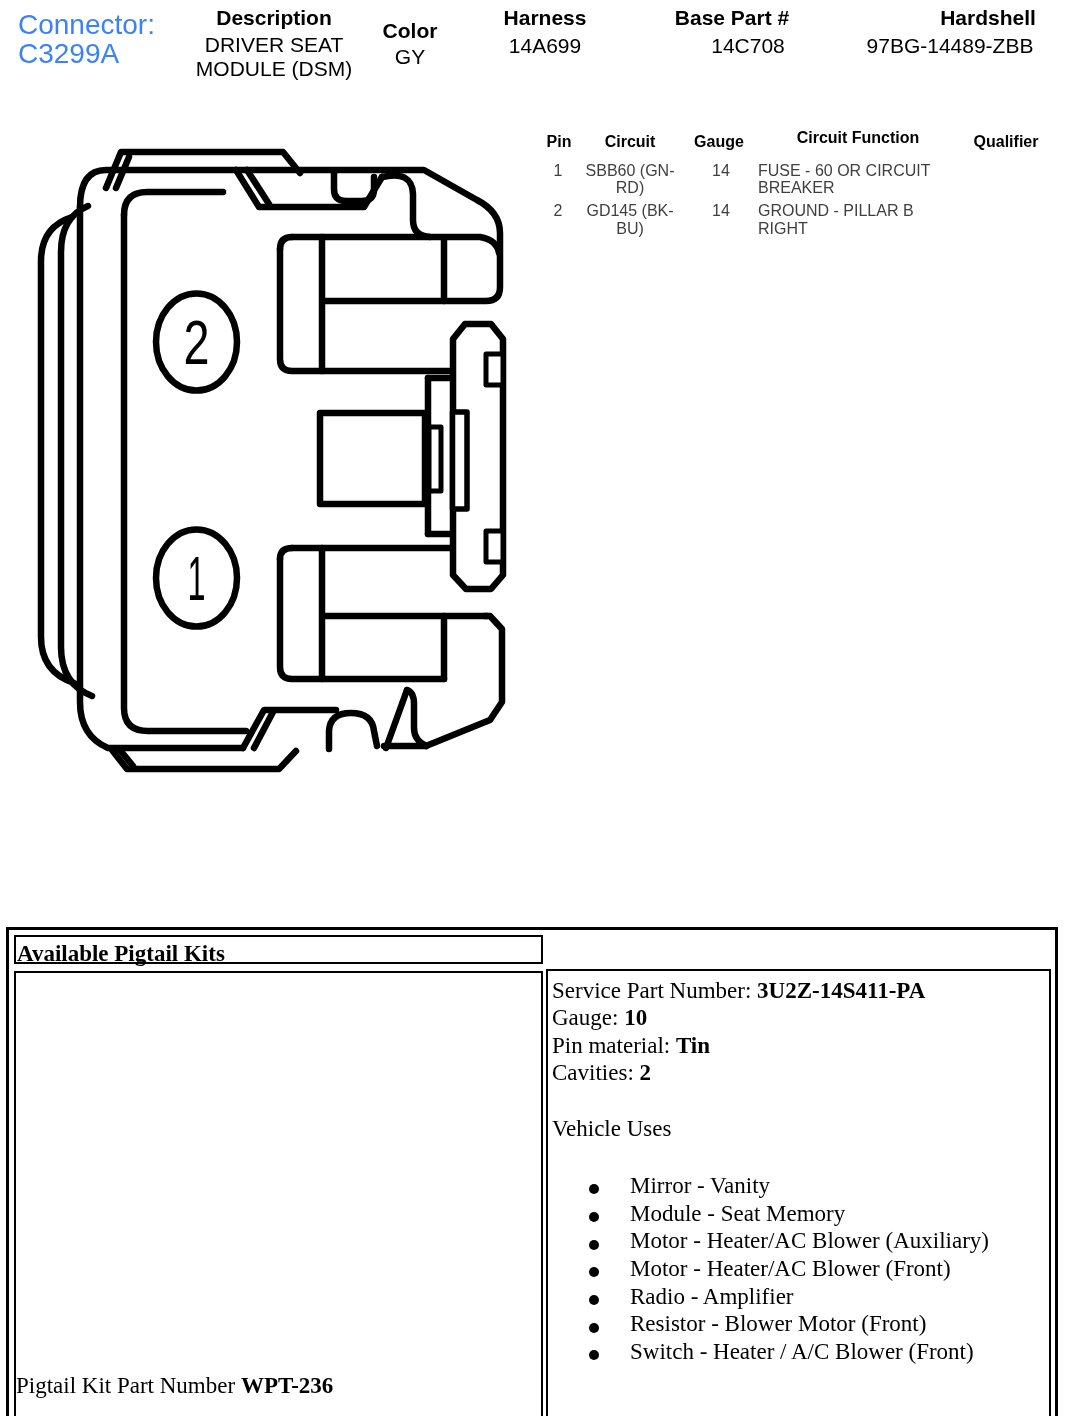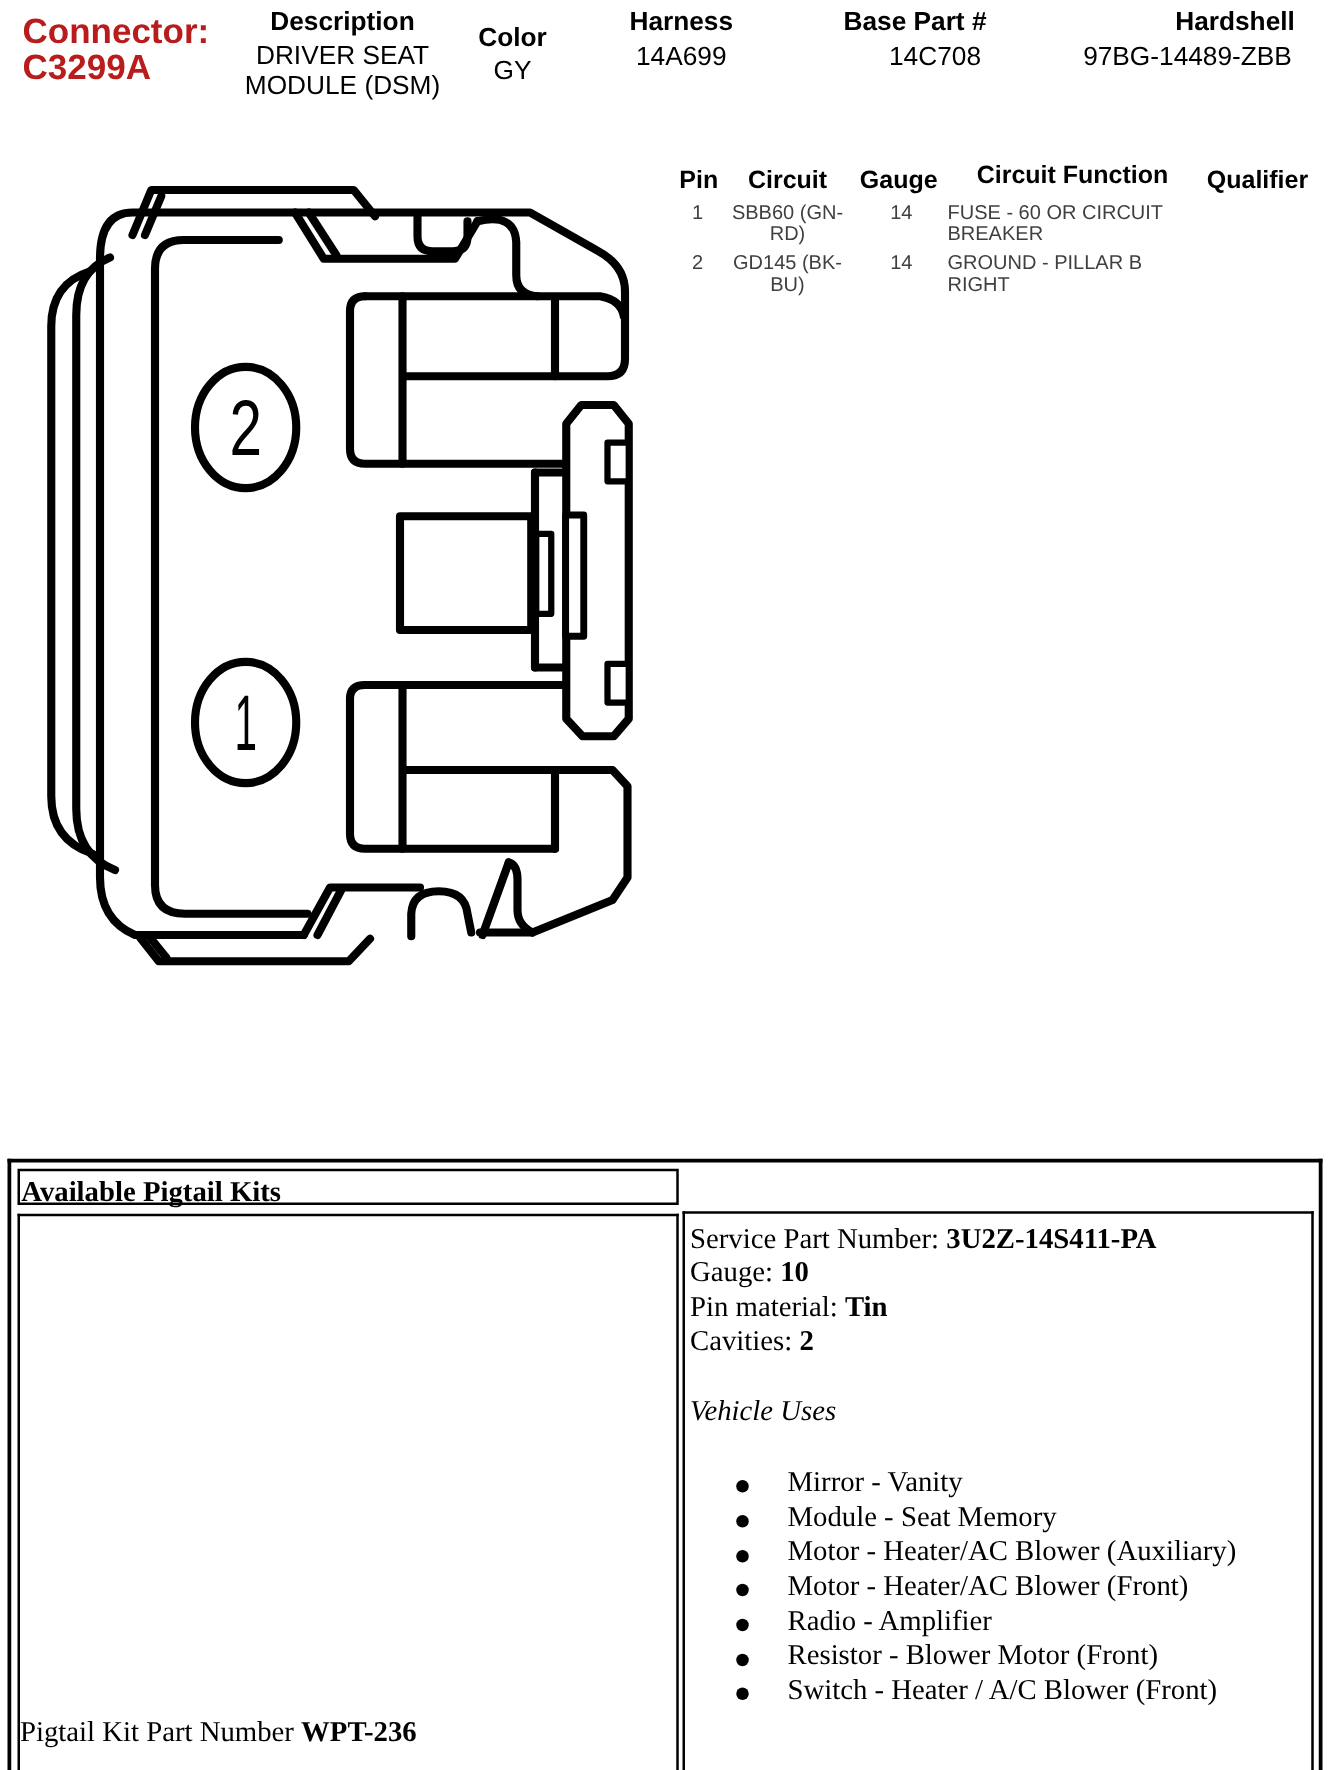--- a/index.html
+++ b/index.html
@@ -1,23 +1,23 @@
 <!DOCTYPE html>
 <html><head>
 <meta charset="utf-8">
 <style>
   html,body{margin:0;padding:0;background:#fff;}
   body{width:1066px;height:1416px;position:relative;overflow:hidden;
        font-family:"Liberation Sans", sans-serif;}
   .abs{position:absolute;white-space:nowrap;}
   .ctr{transform:translateX(-50%);text-align:center;}
-  .sansb{font-weight:bold;color:#b91c1c;}
+  .sansb{font-weight:normal;color:#3b82f6;}
   .hdr{font-size:21px;font-weight:bold;line-height:24px;}
   .hval{font-size:21px;line-height:24px;}
-  .pinhdr{font-size:20px;font-weight:bold;}
+  .pinhdr{font-size:16px;font-weight:bold;}
   .pdata{font-size:16px;color:#3f3f3f;line-height:17.5px;}
   .serif{font-family:"Liberation Serif", serif;font-size:23px;line-height:27.5px;color:#000;}
   .dot{position:absolute;width:10px;height:10px;border-radius:50%;background:#000;left:588.5px;}
 </style>
 </head>
 <body>
 
 <div class="abs sansb" style="left:18px;top:11px;font-size:28px;line-height:28.6px;">Connector:<br>C3299A</div>
 
 <div class="abs ctr hdr" style="left:274px;top:6px;">Description</div>
@@ -115,21 +115,21 @@
 
 <div class="abs" style="left:6px;top:927px;width:1046px;height:489px;border:3px solid #000;border-bottom:none;"></div>
 <div class="abs" style="left:14px;top:935px;width:525px;height:25px;border:2px solid #000;"></div>
 <div class="abs" style="left:14px;top:971px;width:525px;height:445px;border:2px solid #000;border-bottom:none;"></div>
 <div class="abs" style="left:546px;top:969px;width:501px;height:447px;border:2px solid #000;border-bottom:none;"></div>
 
 <div class="abs serif" style="left:17px;top:940px;font-weight:bold;">Available Pigtail Kits</div>
 
 <div class="abs serif" style="left:552px;top:976.5px;">Service Part Number: <b>3U2Z-14S411-PA</b><br>Gauge: <b>10</b><br>Pin material: <b>Tin</b><br>Cavities: <b>2</b></div>
 
-<div class="abs serif" style="left:552px;top:1114.8px;font-style:italic;">Vehicle Uses</div>
+<div class="abs serif" style="left:552px;top:1114.8px;">Vehicle Uses</div>
 
 <div class="abs serif" style="left:630px;top:1171.8px;line-height:27.7px;">Mirror - Vanity<br>Module - Seat Memory<br>Motor - Heater/AC Blower (Auxiliary)<br>Motor - Heater/AC Blower (Front)<br>Radio - Amplifier<br>Resistor - Blower Motor (Front)<br>Switch - Heater / A/C Blower (Front)</div>
 <div class="dot" style="top:1184.2px;"></div>
 <div class="dot" style="top:1211.9px;"></div>
 <div class="dot" style="top:1239.6px;"></div>
 <div class="dot" style="top:1267.3px;"></div>
 <div class="dot" style="top:1295.0px;"></div>
 <div class="dot" style="top:1322.7px;"></div>
 <div class="dot" style="top:1350.4px;"></div>
 

